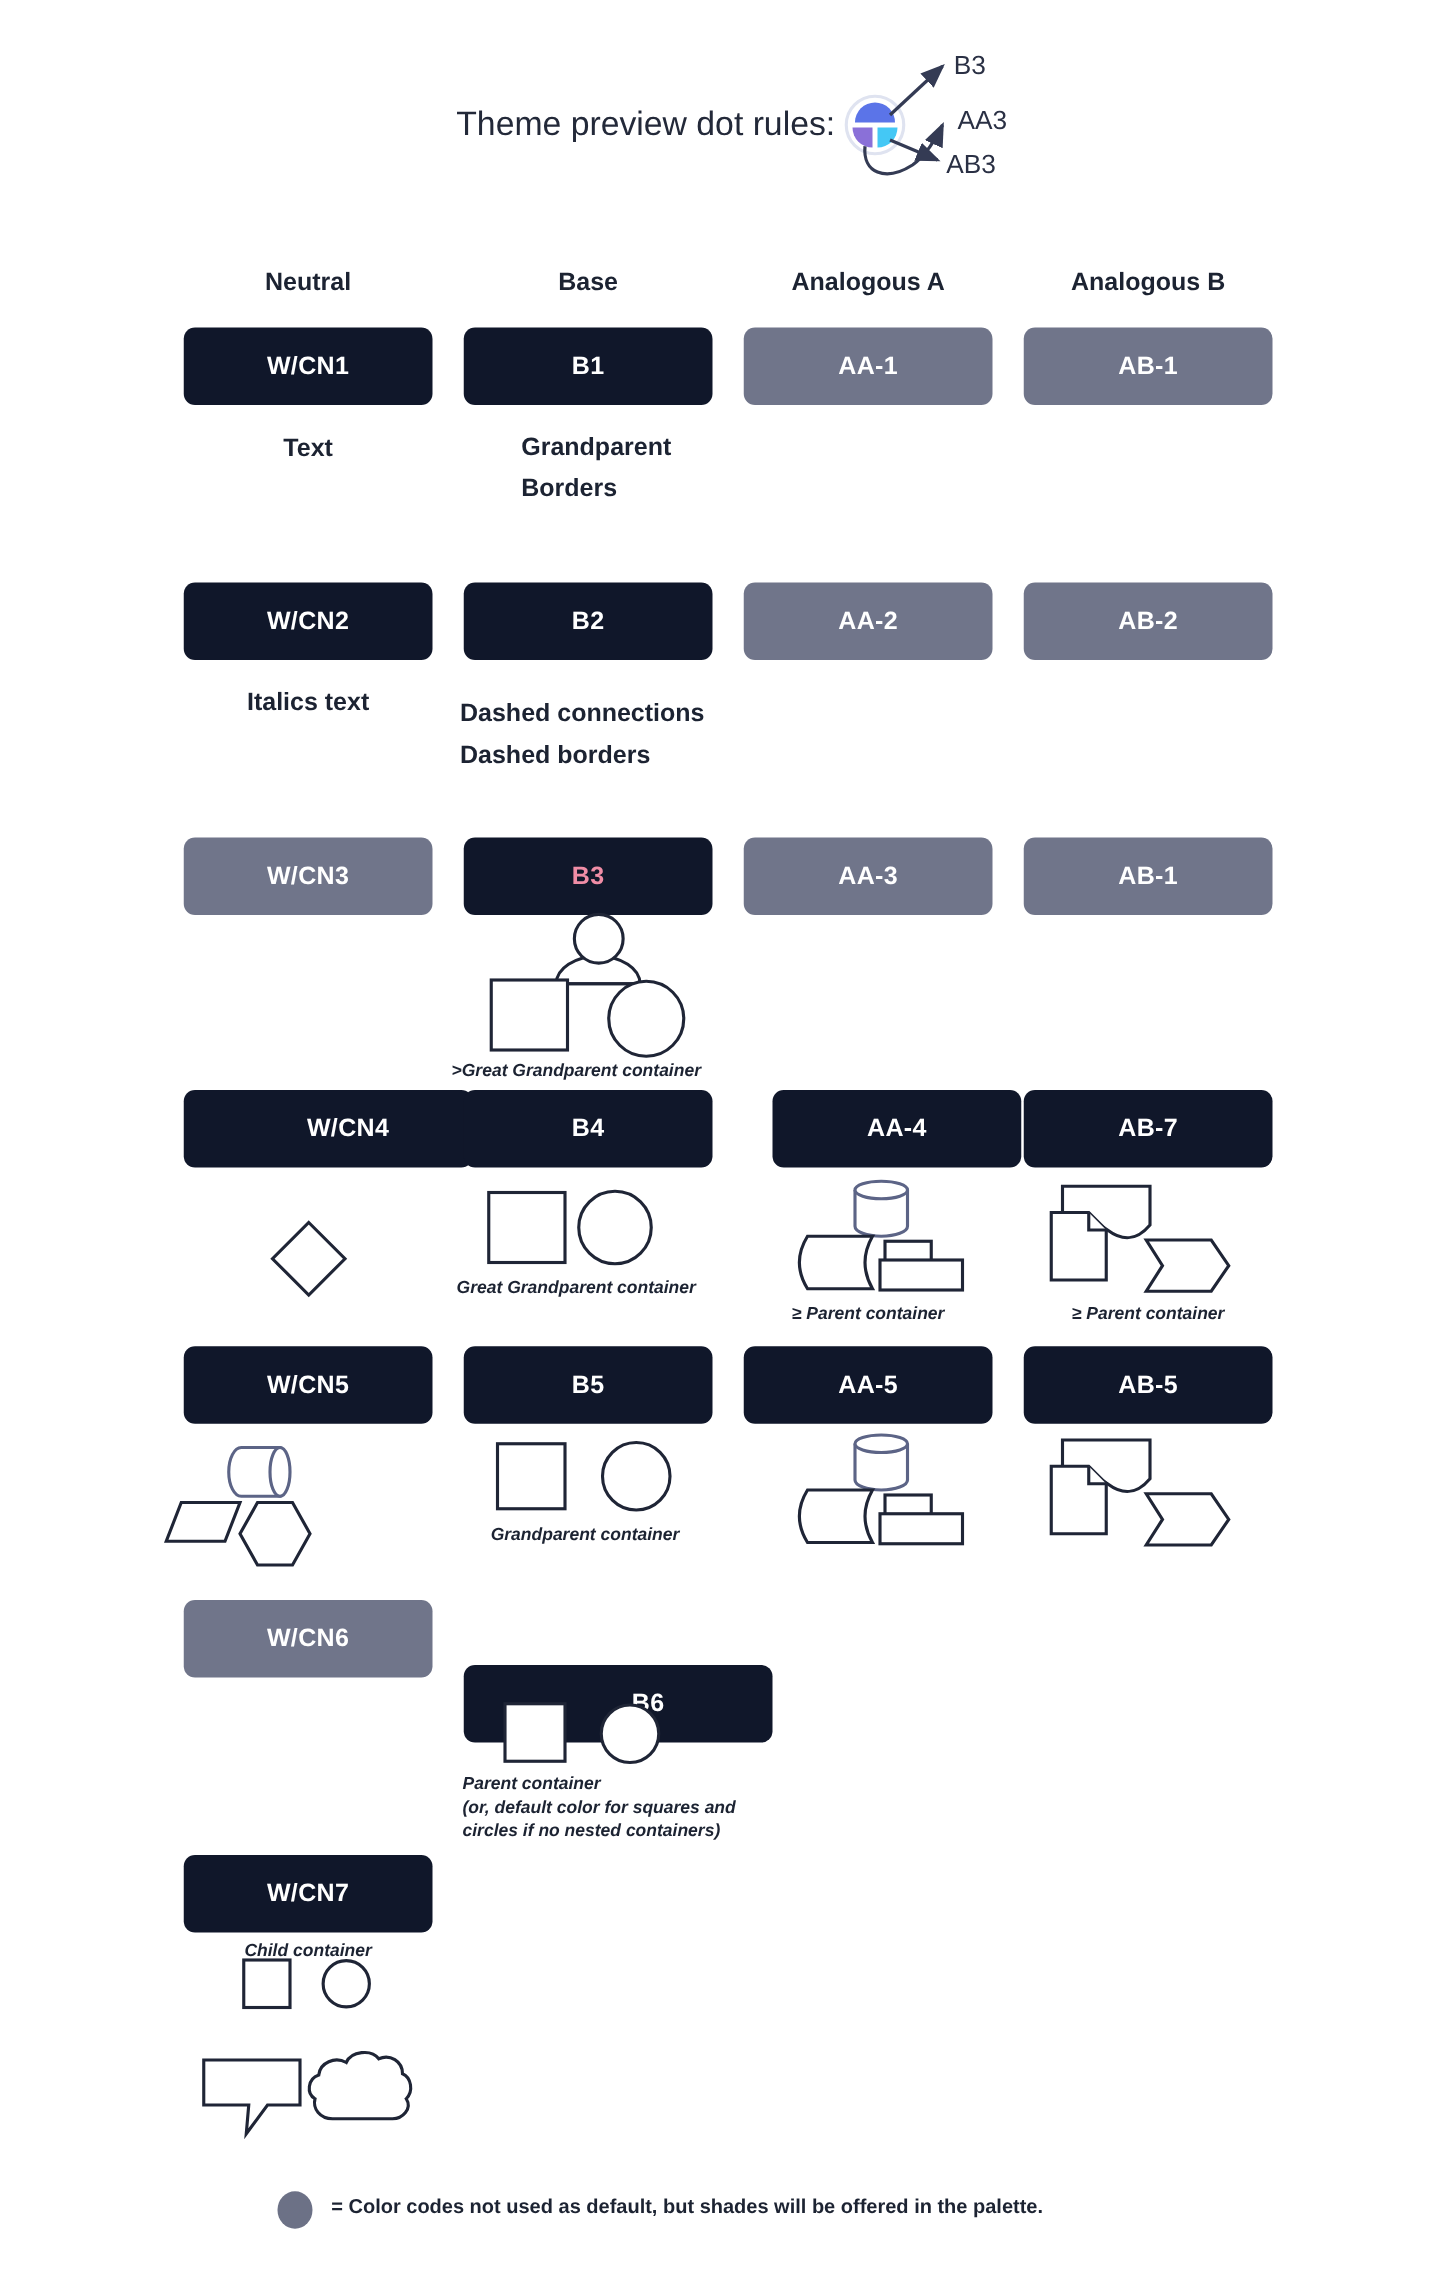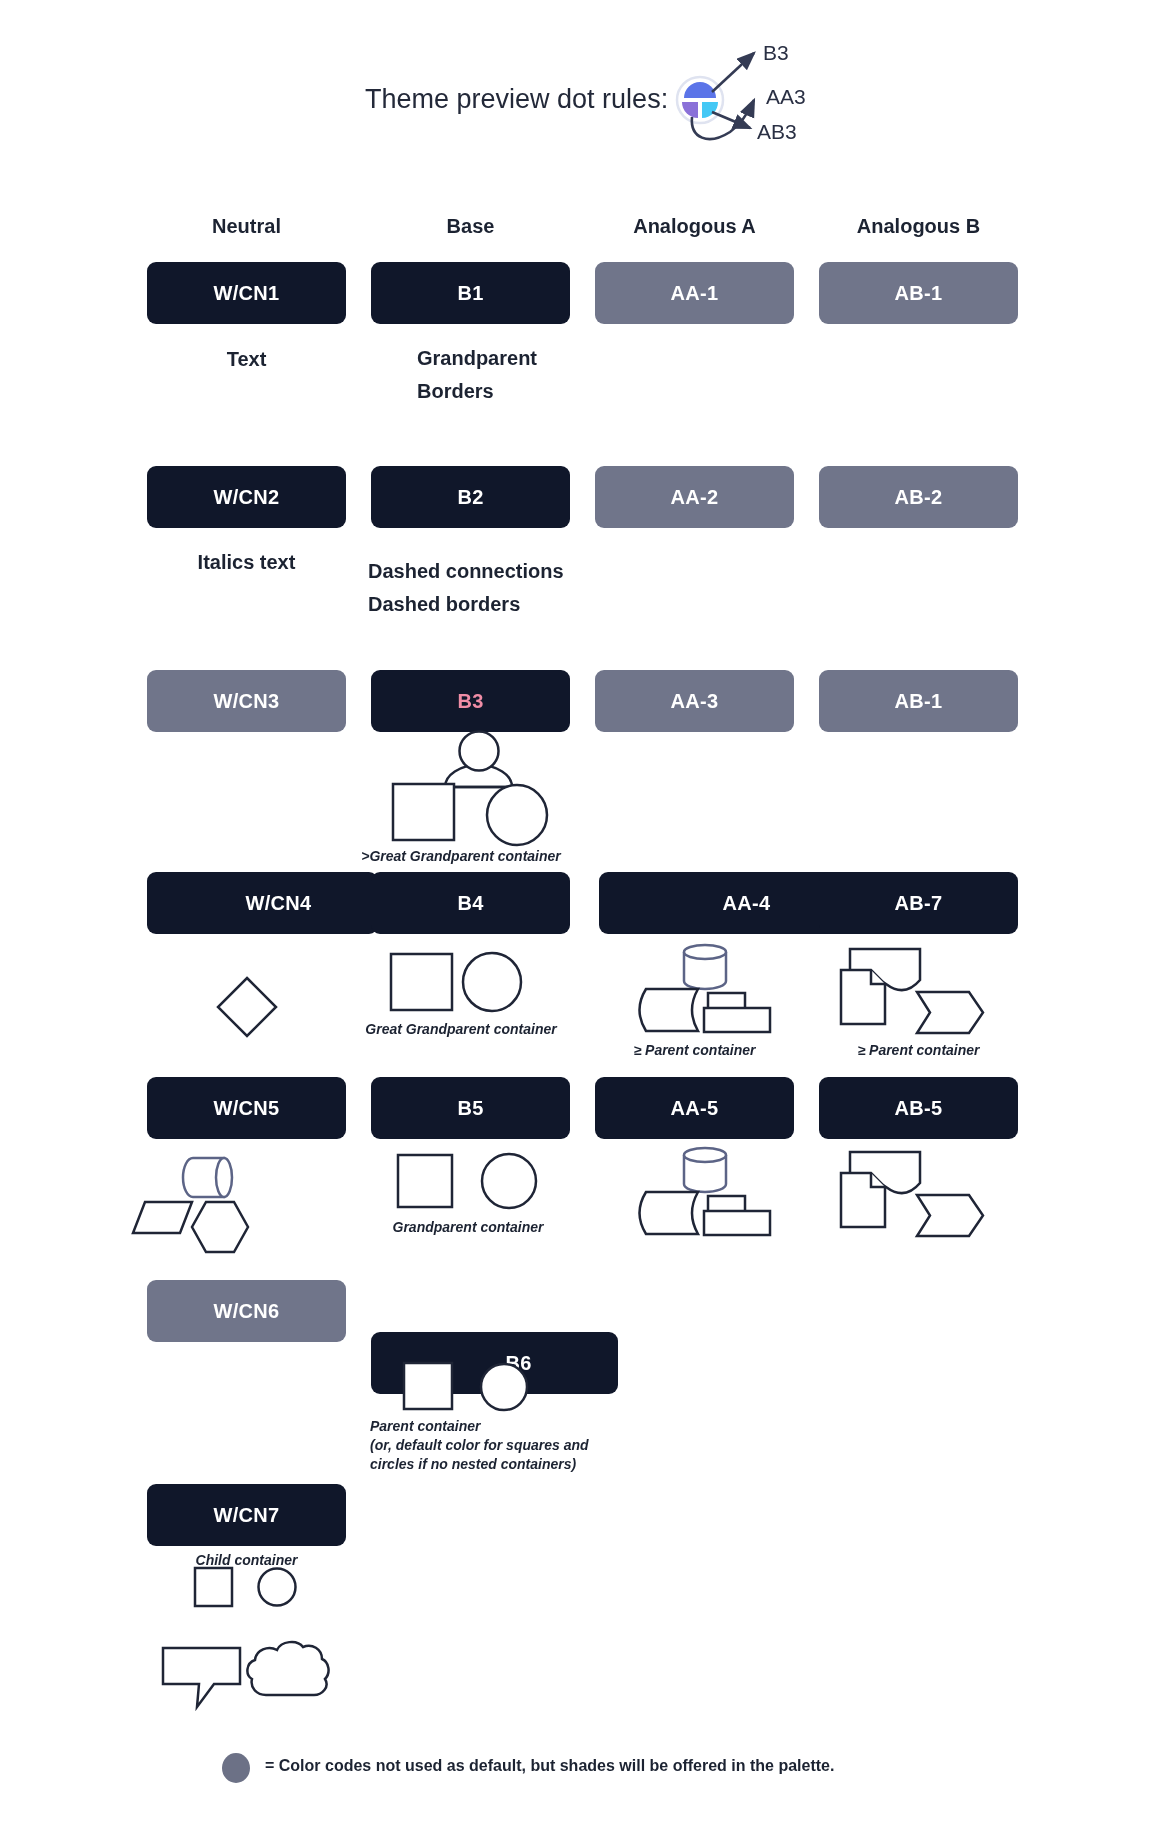--- a/index.html
+++ b/index.html
@@ -88,21 +88,21 @@
     <path class="shape" d="M 60 64 A 33.5 22 0 0 1 127 64 Z"></path>
     <circle class="shape" cx="94" cy="28" r="19.5"></circle>
     <line class="shape" x1="69" y1="64" x2="140" y2="64"></line>
     <rect class="shape" x="8" y="61" width="61" height="56"></rect>
     <circle class="shape" cx="132" cy="92" r="30"></circle>
   </svg>
   <div class="cap small center" style="left:356px; top:847px; width:210px;">&gt;Great Grandparent container</div>
 
   <div class="pill dark" style="left:147px; top:872px;padding-left:32px;">W/CN4</div>
   <div class="pill dark" style="left:371px; top:872px;">B4</div>
-  <div class="pill dark" style="left:599px; top:872px;padding-left:48px;">AA-4</div>
+  <div class="pill dark" style="left:618px; top:872px;">AA-4</div>
   <div class="pill dark" style="left:819px; top:872px;">AB-7</div>
 
   <svg class="shapes" style="left:216px; top:976px;" width="62" height="62" viewBox="0 0 62 62">
     <polygon class="shape" points="31,2 60,31 31,60 2,31"></polygon>
   </svg>
 
   <svg class="shapes" style="left:385px; top:946px;" width="170" height="70" viewBox="0 0 170 70">
     <rect class="shape" x="6" y="8" width="61" height="56"></rect>
     <circle class="shape" cx="107" cy="36" r="29"></circle>
   </svg>

